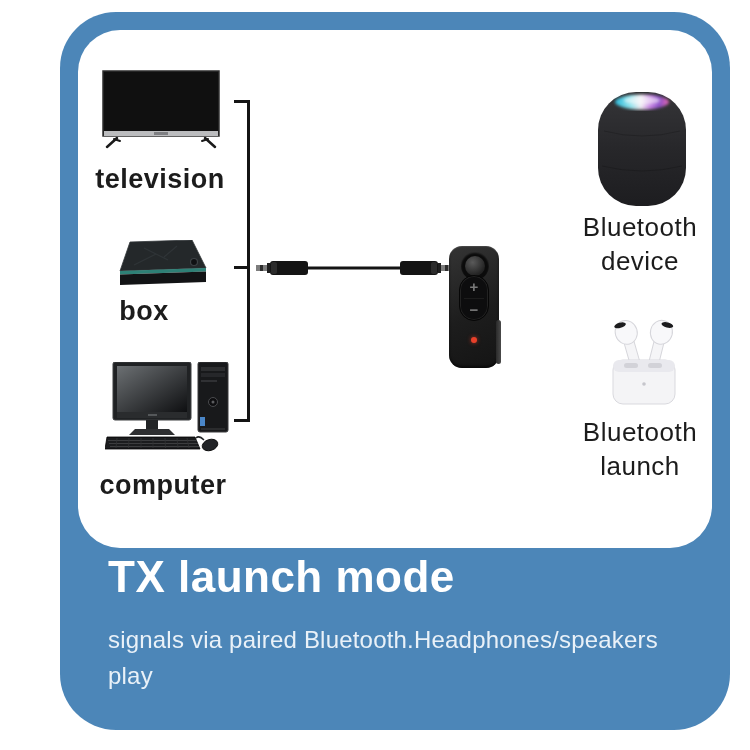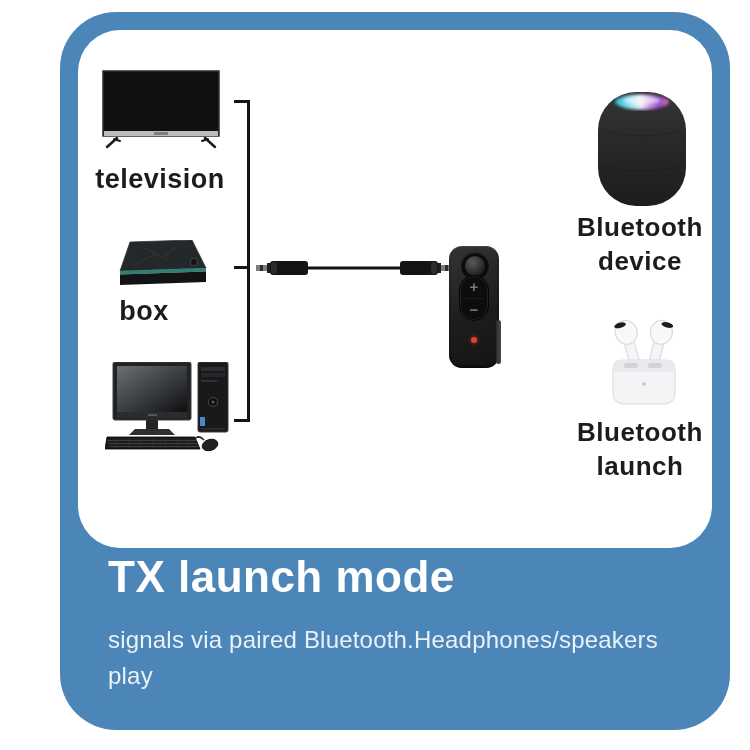--- a/index.html
+++ b/index.html
@@ -20,21 +20,21 @@
     background:#ffffff; border-radius:42px;
   }
 
   
   .src-label {
     width:160px; text-align:center; color:#1c1c1c;
     font-size:27px; font-weight:700; letter-spacing:0.5px;
   }
   .out-label {
     width:156px; text-align:center; color:#1c1c1c;
-    font-size:26px; font-weight:700; line-height:34px; letter-spacing:0.5px;
+    font-size:26px; font-weight:400; line-height:34px; letter-spacing:0.5px;
   }
 
   
   .bracket-line { background:#141414; }
 
   
   .device {
     left:429px; top:246px; width:50px; height:122px;
     background:linear-gradient(155deg,#343434 0%,#1d1d1d 55%,#141414 100%);
     border-radius:13px;
@@ -130,20 +130,21 @@
     <rect x="95" y="55" width="5" height="9" fill="#4a86c8"></rect>
     <rect x="96" y="66" width="24" height="2" fill="#2a2b2d"></rect>
 
     <polygon points="2,75 90,75 95,87 0,87" fill="#1b1c1e" stroke="#000" stroke-width="0.8"></polygon>
     <path d="M3 78.5 H92 M4 81.5 H93 M5 84.5 H94" stroke="#3c3d3f" stroke-width="1"></path>
     <path d="M12 76 L11 86 M24 76 L23.5 86 M36 76 L36 86 M48 76 L48 86 M60 76 L60.5 86 M72 76 L73 86 M82 76 L84 86" stroke="#313234" stroke-width="0.8"></path>
 
     <path d="M99 78 q-5 -5 -8 -2" stroke="#232527" stroke-width="1.5" fill="none"></path>
     <ellipse cx="105" cy="83" rx="8" ry="5.5" transform="rotate(-18 105 83)" fill="#212326" stroke="#000" stroke-width="0.8"></ellipse>
   </svg>
+  <div class="abs src-label" style="left:63px; top:470px;">computer</div>
 
   <div>
     <div class="abs bracket-line" style="left:227px; top:100px; width:3px; height:322px;"></div>
     <div class="abs bracket-line" style="left:214px; top:100px; width:14px; height:3px;"></div>
     <div class="abs bracket-line" style="left:214px; top:266px; width:14px; height:3px;"></div>
     <div class="abs bracket-line" style="left:214px; top:419px; width:14px; height:3px;"></div>
   </div>
 
   <svg class="abs" style="left:236px; top:257px;" width="196" height="22" viewBox="0 0 196 22">
 

